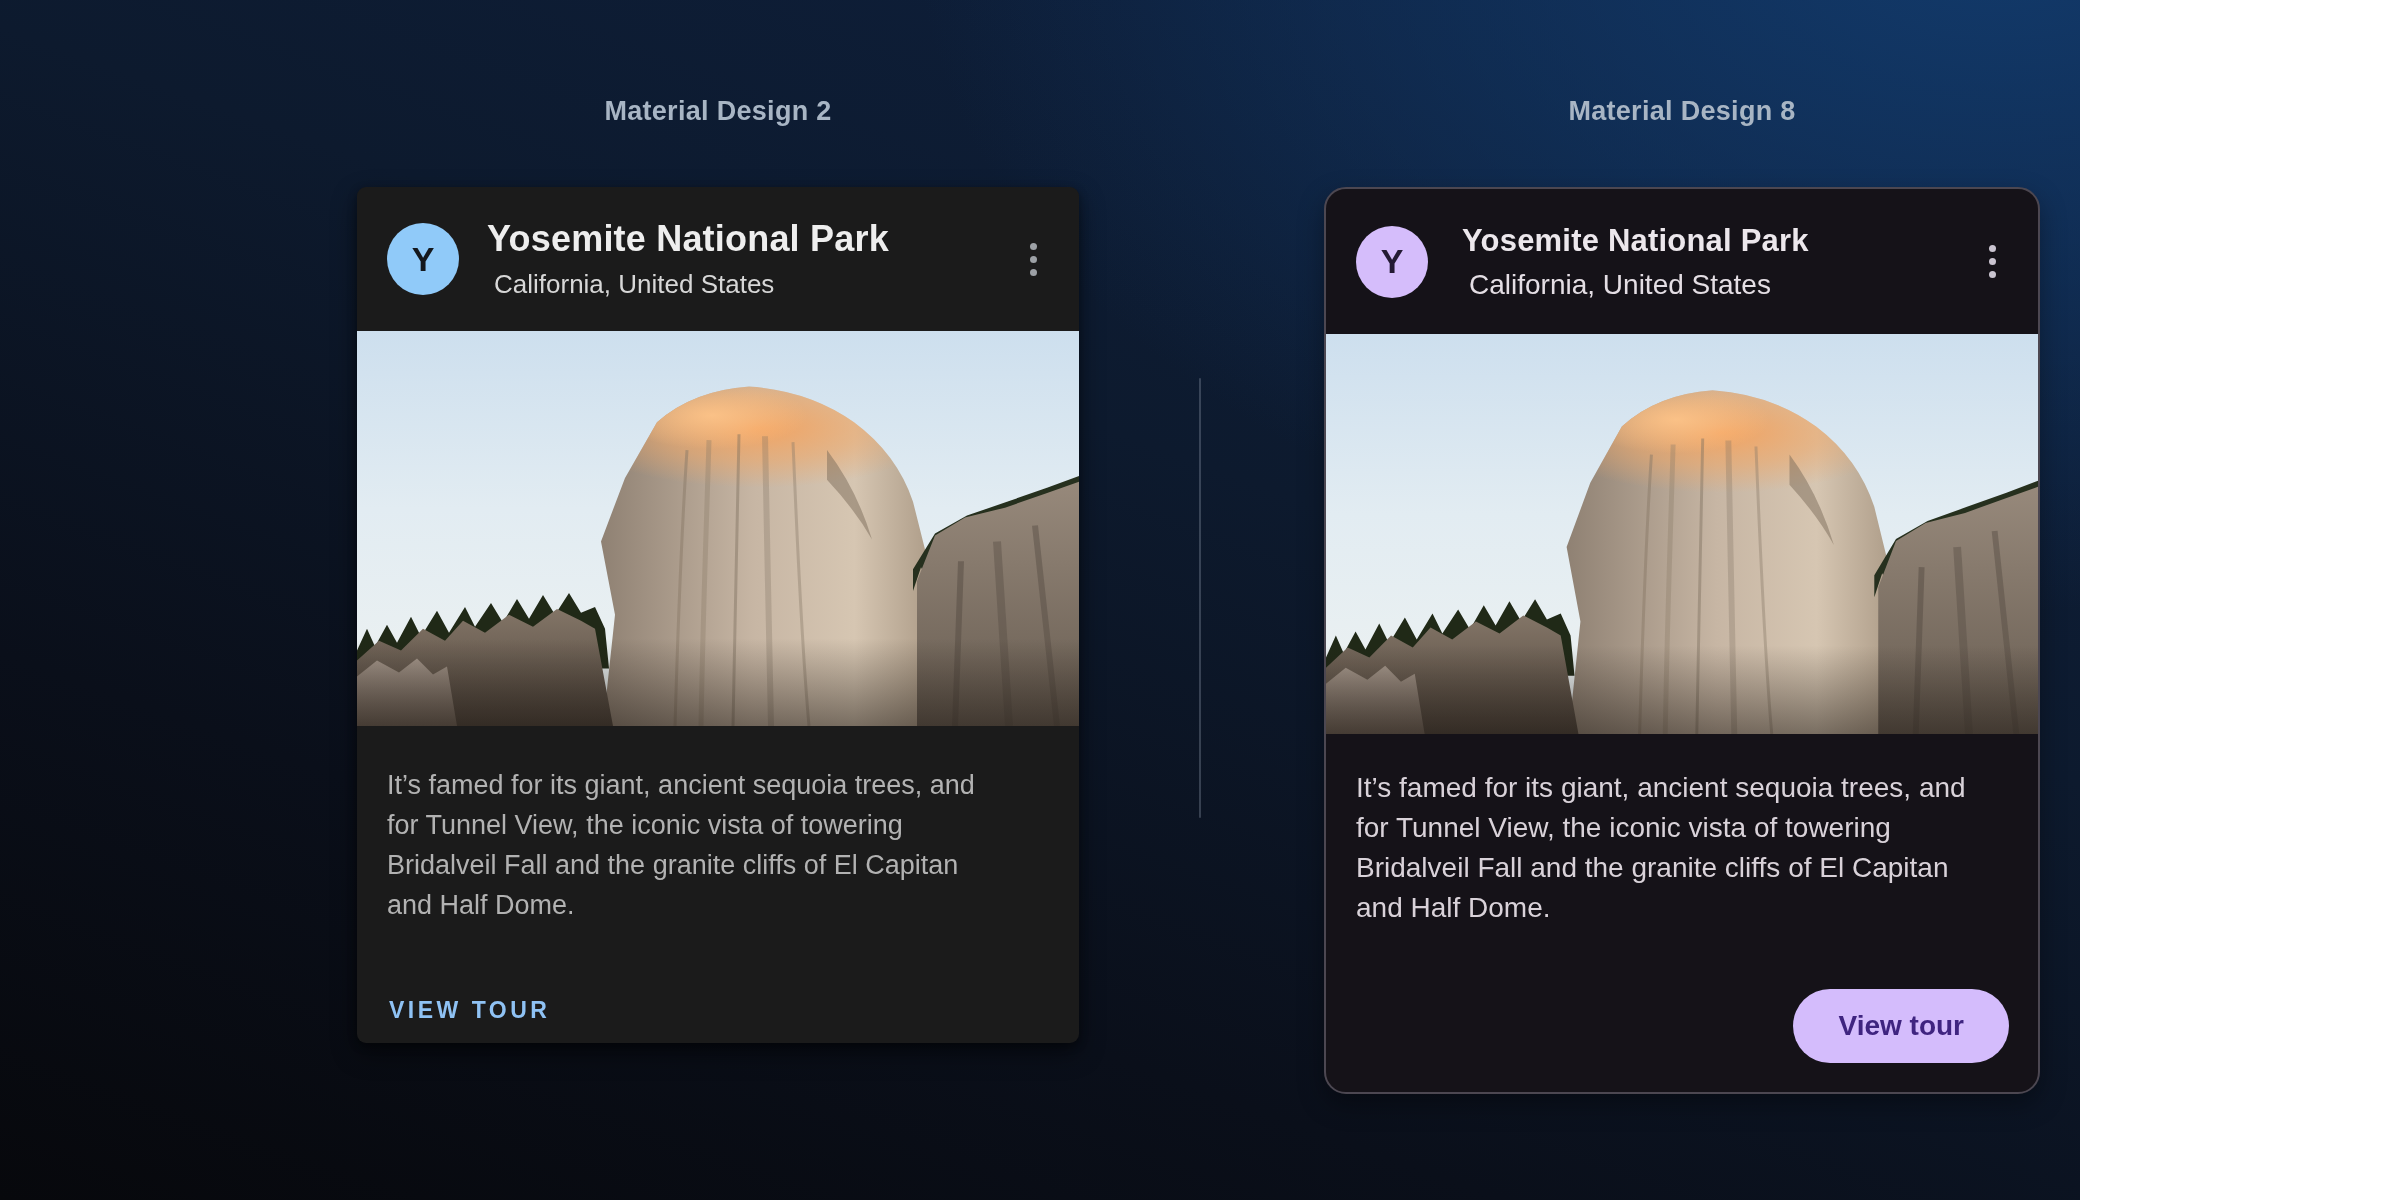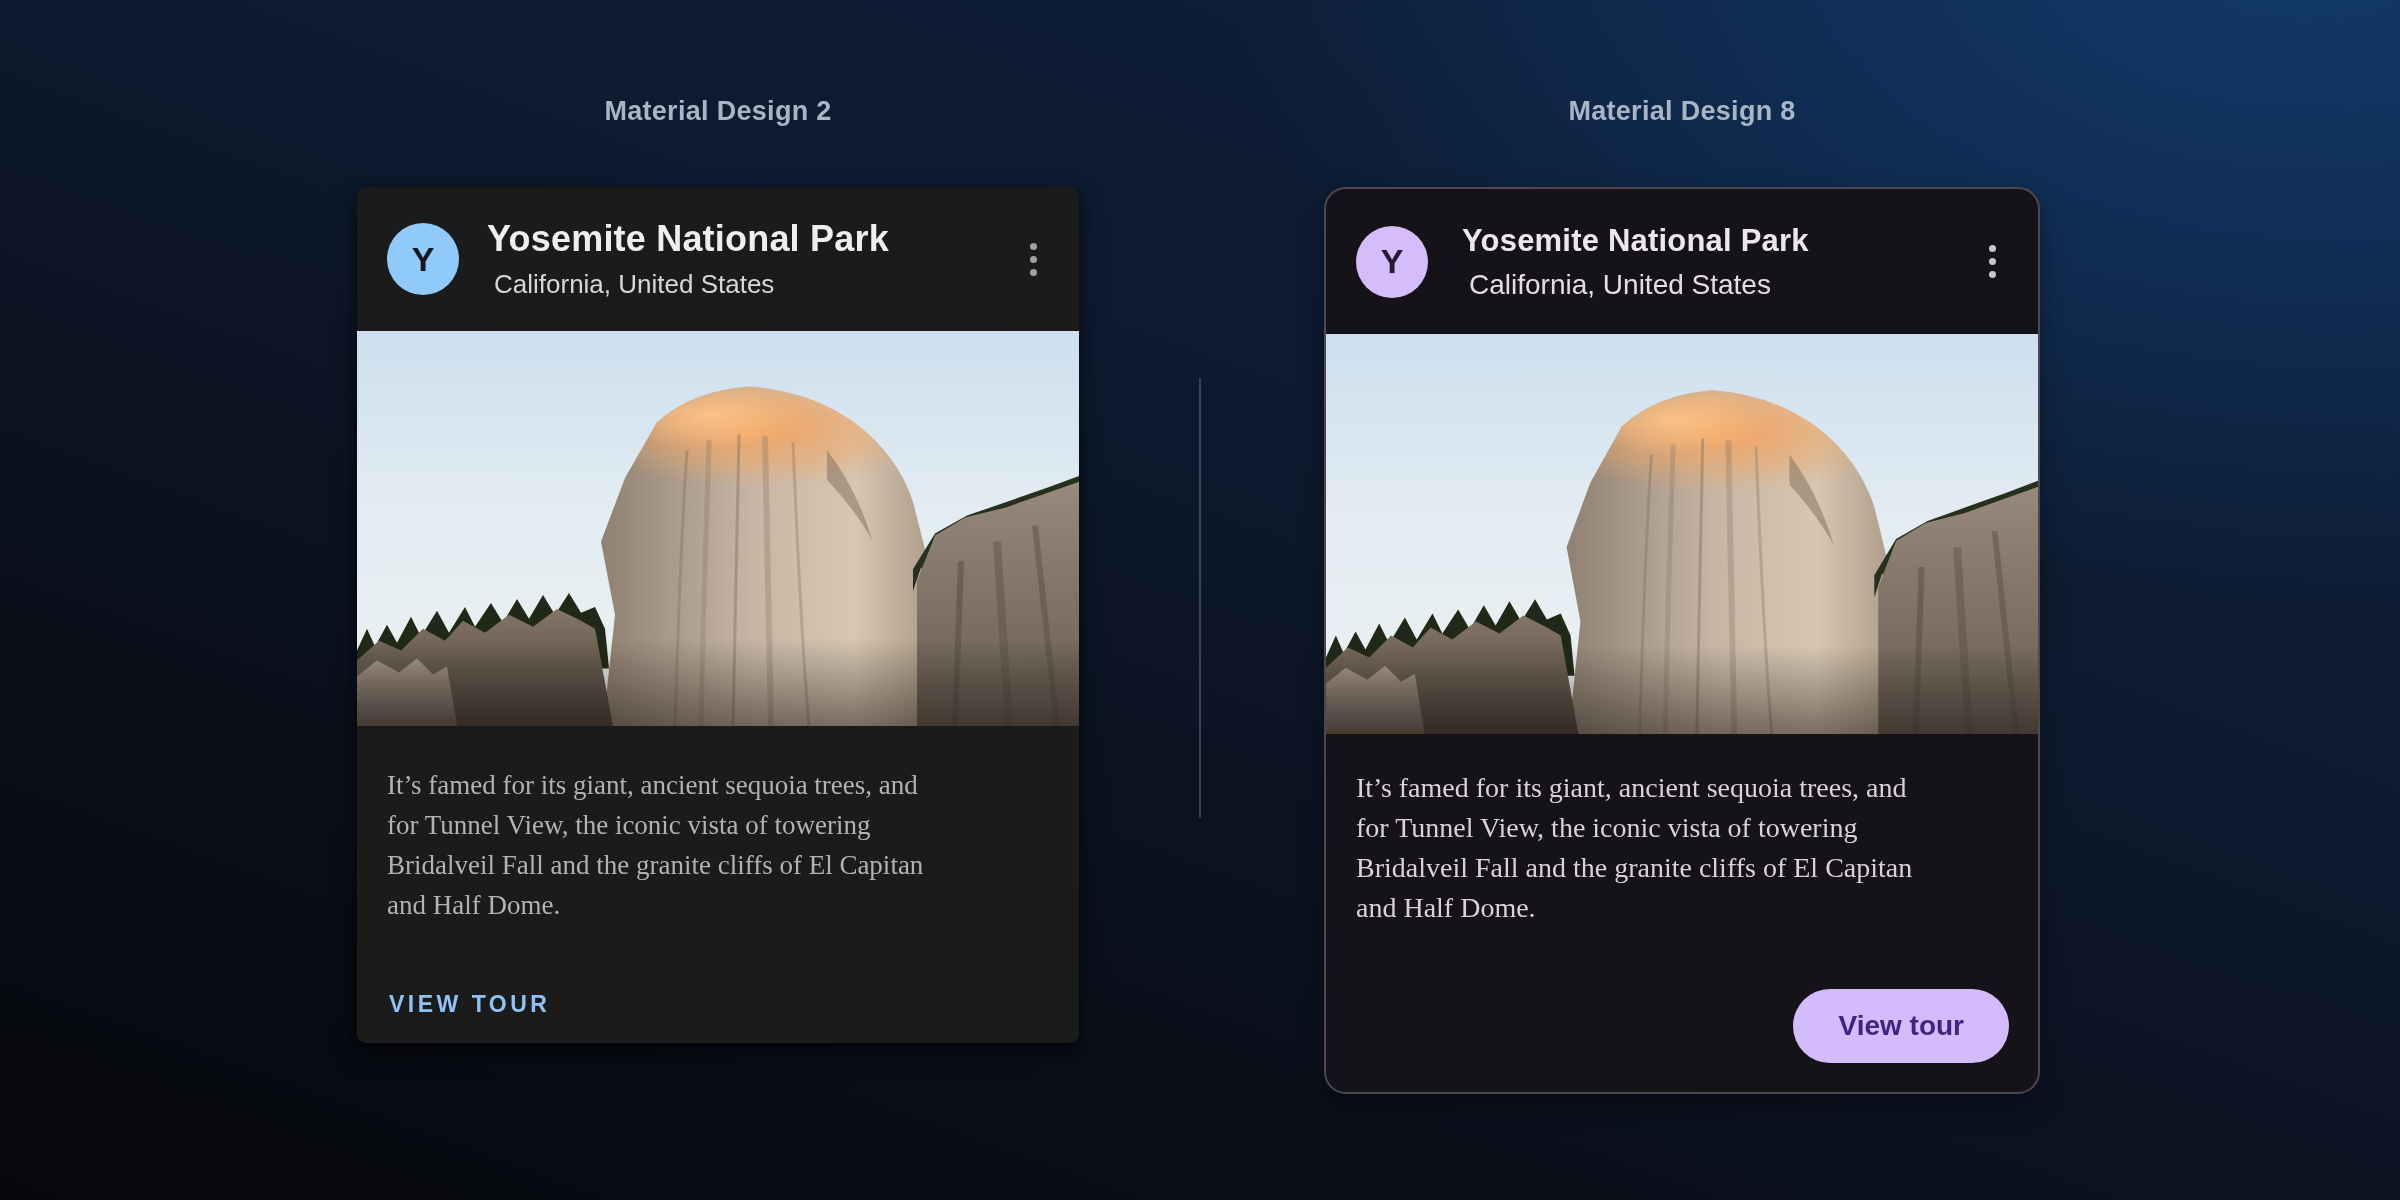--- a/index.html
+++ b/index.html
@@ -5,21 +5,21 @@
   html, body {
     margin: 0;
     padding: 0;
     width: 2400px;
     height: 1200px;
     overflow: hidden;
     font-family: "Liberation Sans", "DejaVu Sans", sans-serif;
   }
   .stage {
     position: relative;
-    width: 2400px;
+    width: 2080px;
     height: 1200px;
     background-color: #07080c;
     background-image:
       radial-gradient(1500px 950px at 96% -6%, #123a6b 0%, rgba(18,58,107,0.38) 46%, rgba(18,58,107,0) 72%),
       linear-gradient(200deg, #0e2140 0%, #0d1a2e 40%, #0a0f1a 72%, #07080c 100%);
   }
   .section-heading {
     position: absolute;
     top: 96px;
     text-align: center;
@@ -109,21 +109,21 @@
   }
   .kebab .dot { width: 7px; height: 7px; border-radius: 50%; }
   .md2 .kebab .dot { background: #9da1a6; }
   .md3 .kebab .dot { background: #cac4d0; }
 
   .card-media { display: block; width: 100%; }
   .md2 .card-media { height: 395px; }
   .md3 .card-media { height: 400px; }
   .card-media svg { display: block; width: 100%; height: 100%; }
 
-  .card-body { padding: 6px 30px; font-family: Liberation Serif, serif; }
+  .card-body { padding: 12px 30px; }
   .md2 .card-body { padding-top: 39px; }
   .md3 .card-body { padding-top: 34px; }
   .desc-line { display: block; }
   .md2 .desc-line { font-size: 27px; line-height: 40px; color: #b2b2b2; }
   .md3 .desc-line { font-size: 28px; line-height: 40px; color: #d9d2d9; }
 
   .md2 .card-actions { padding: 54px 30px 0; }
   .text-button {
     background: transparent;
     border: 0;

